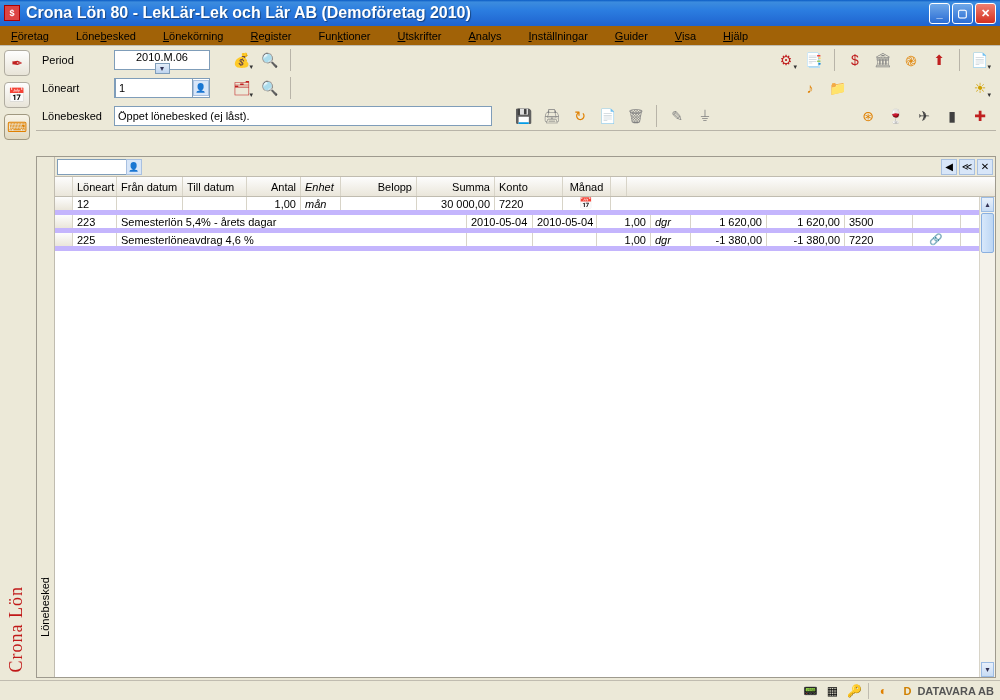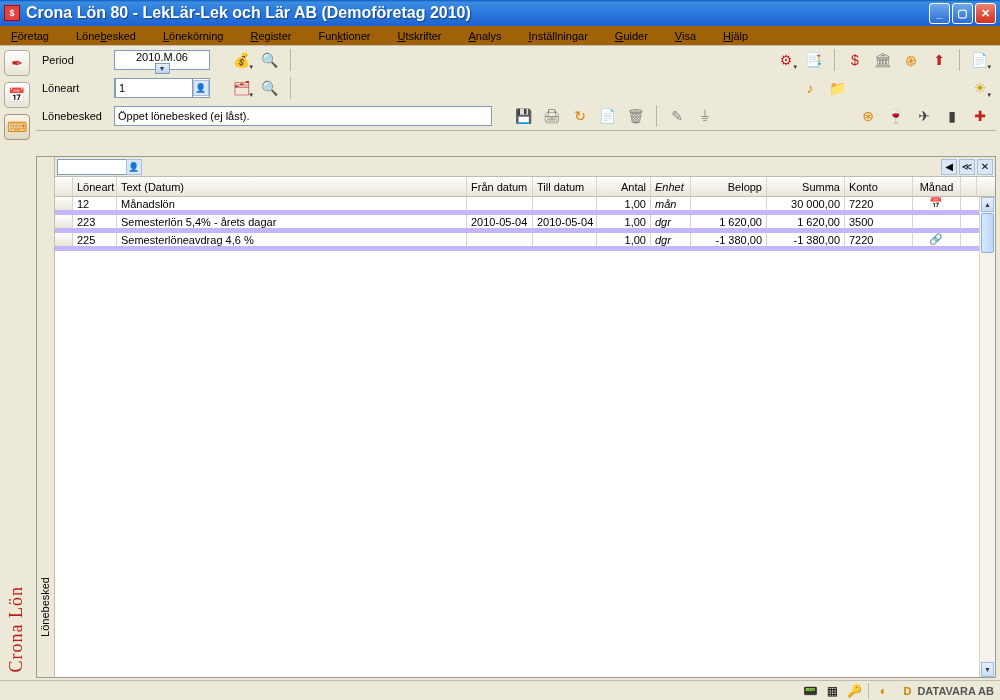--- a/index.html
+++ b/index.html
@@ -451,36 +451,34 @@
       <div class="schbtn">👤</div>
       <div class="right">
         <div class="gbtn">◀</div>
         <div class="gbtn">≪</div>
         <div class="gbtn">✕</div>
       </div>
     </div>
     <div class="gridheader">
       <div class="col c-rowh"></div>
       <div class="col c-loneart">Löneart</div>
-      <div class="col c-text">Text  (Datum)</div>
       <div class="col c-fran">Från datum</div>
       <div class="col c-till">Till datum</div>
       <div class="col c-antal num">Antal</div>
       <div class="col c-enhet">Enhet</div>
       <div class="col c-belopp num">Belopp</div>
       <div class="col c-summa num">Summa</div>
       <div class="col c-konto">Konto</div>
       <div class="col c-kalla">Månad</div>
       <div class="col c-scroll"></div>
     </div>
     <div class="gridbody" id="gridbody">
       <div class="gridrow">
           <div class="cell c-rowh"></div>
           <div class="cell c-loneart">12</div>
-          <div class="cell c-text">Månadslön</div>
           <div class="cell c-fran"></div>
           <div class="cell c-till"></div>
           <div class="cell c-antal num">1,00</div>
           <div class="cell c-enhet">mån</div>
           <div class="cell c-belopp num"></div>
           <div class="cell c-summa num">30 000,00</div>
           <div class="cell c-konto">7220</div>
           <div class="cell c-kalla" style="justify-content: center;">
             <span class="ic-red">📅</span>
           </div>

